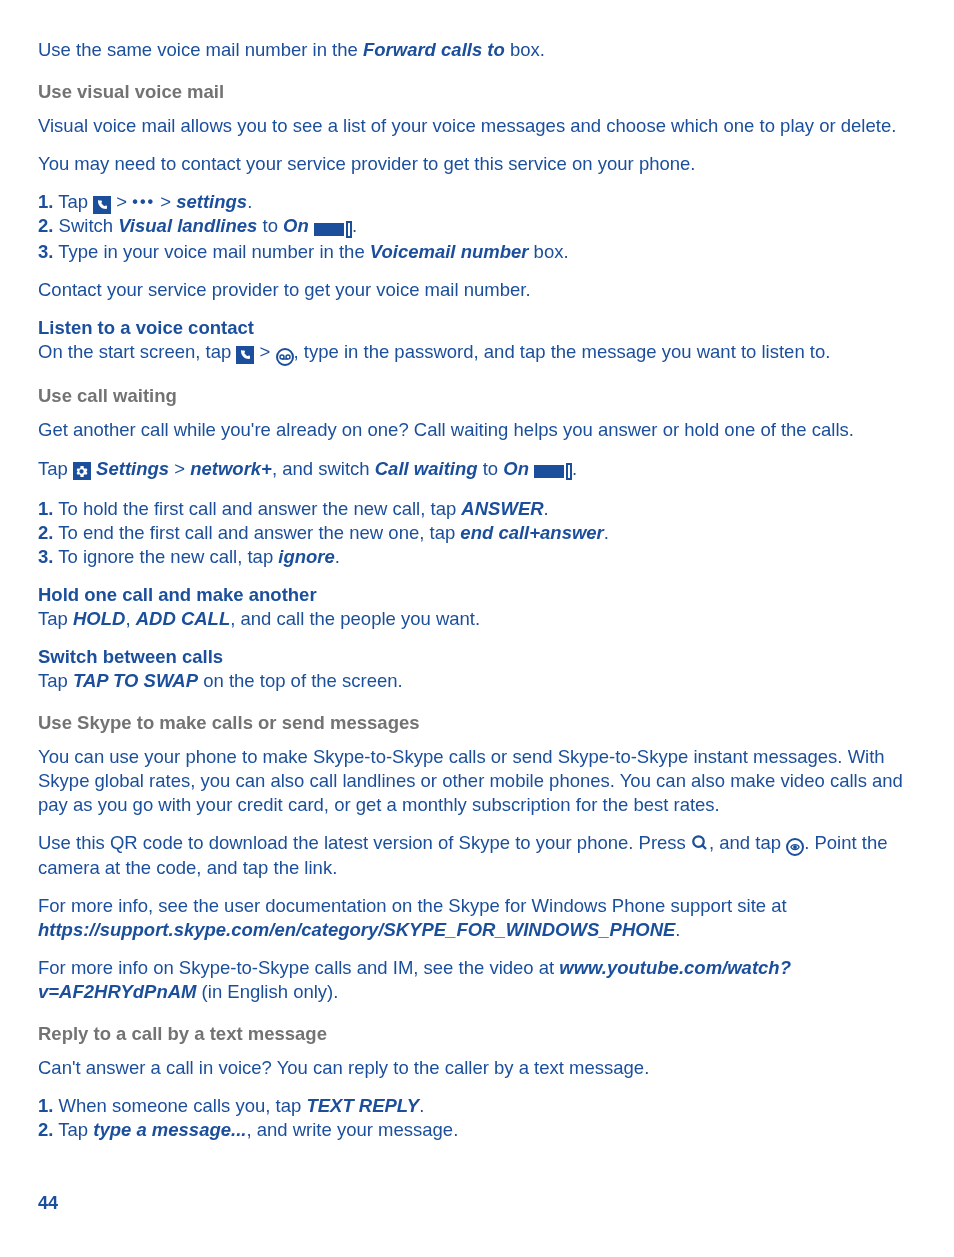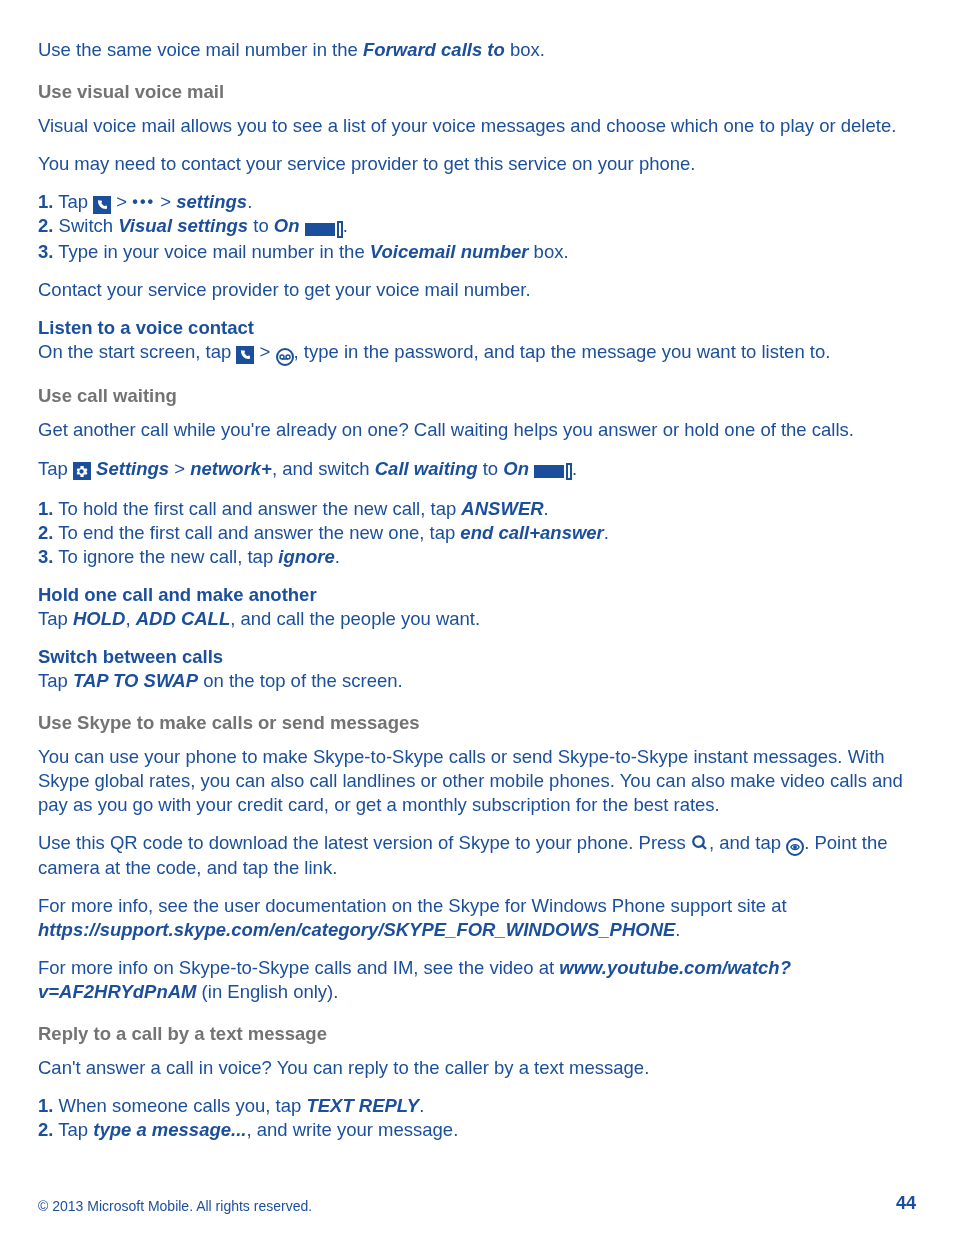--- a/index.html
+++ b/index.html
@@ -113,21 +113,21 @@
 <p>You may need to contact your service provider to get this service on your phone.</p>
 
 <p class="list-line">
   <span class="num">1.</span><span> Tap </span><span class="icon-tile">
       <svg width="12" height="12" viewBox="0 0 24 24" fill="#fff">
         <path d="M6 2c-1 0-2 1-2 2 0 9 7 16 16 16 1 0 2-1 2-2v-3c0-1-1-2-2-2l-3 1c-1 0-1 0-2-1l-3-3c-1-1-1-1-1-2l1-3c0-1-1-2-2-2H6z"></path>
       </svg>
     </span><span> &gt; </span><span class="icon-dots">•••</span><span> &gt; </span><b>settings</b><span>.</span>
 </p>
 <p class="list-line">
-  <span class="num">2.</span><span> Switch </span><b>Visual settings</b><span> to </span><b>On</b><span> </span><span class="toggle"><span class="toggle-track"></span><span class="toggle-knob"></span></span><span>.</span>
+  <span class="num">2.</span><span> Switch </span><b>Visual landlines</b><span> to </span><b>On</b><span> </span><span class="toggle"><span class="toggle-track"></span><span class="toggle-knob"></span></span><span>.</span>
 </p>
 <p class="list-line" style="margin-bottom:14px">
   <span class="num">3.</span><span> Type in your voice mail number in the </span><b>Voicemail number</b><span> box.</span>
 </p>
 
 <p>Contact your service provider to get your voice mail number.</p>
 
 <div class="subhead">Listen to a voice contact</div>
 <p>
   <span>On the start screen, tap </span><span class="icon-tile">
@@ -196,15 +196,14 @@
 <div class="section-title">Reply to a call by a text message</div>
 <p>Can't answer a call in voice? You can reply to the caller by a text message.</p>
 <p class="list-line">
   <span class="num">1.</span><span> When someone calls you, tap </span><b>TEXT REPLY</b><span>.</span>
 </p>
 <p class="list-line">
   <span class="num">2.</span><span> Tap </span><b>type a message...</b><span>, and write your message.</span>
 </p>
 
 <div class="footer">
-  <span>© 2013 Microsoft Mobile. All rights reserved.</span>
   <span class="page-num">44</span>
 </div>
 
 </body></html>

